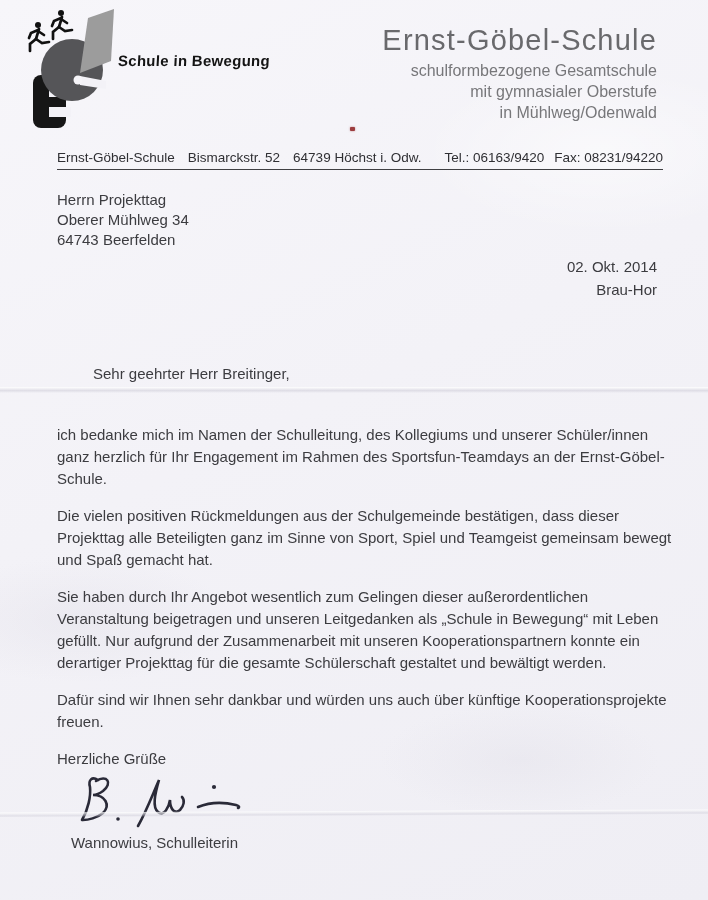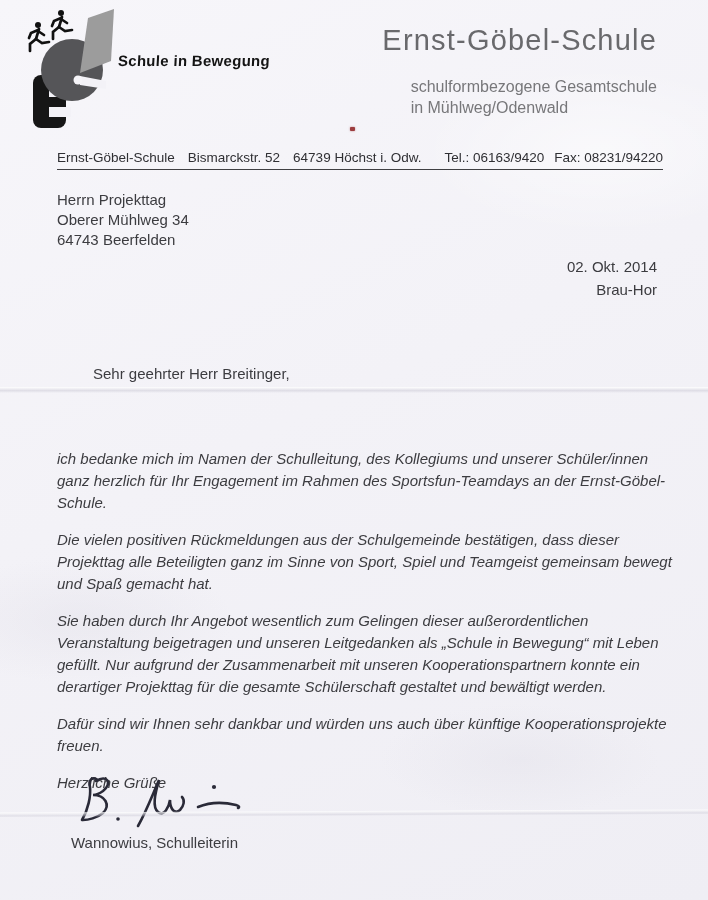--- a/index.html
+++ b/index.html
@@ -25,23 +25,23 @@
     position:absolute;left:118px;top:52px;
     font-size:15px;font-weight:bold;color:#141414;
     letter-spacing:.3px;transform:skewX(-3deg);
   }
   .school-name{
     position:absolute;right:51px;top:24px;margin:0;
     font-size:29px;font-weight:400;color:#69696c;
     letter-spacing:1.2px;text-align:right;white-space:nowrap;
   }
   .school-subtitle{
-    position:absolute;right:51px;top:76px;
+    position:absolute;right:51px;top:60px;
     font-size:16px;line-height:21px;color:#77777a;
-    white-space:nowrap;
+    text-align:right;white-space:nowrap;
   }
   .contact-bar{
     position:absolute;left:57px;top:150px;width:606px;
     display:flex;align-items:baseline;
     font-size:13.5px;color:#2f2f33;
     padding-bottom:4px;border-bottom:1.9px solid #3f3f42;
     white-space:nowrap;
   }
   .contact-bar .addr-group{display:flex;}
   .contact-bar .addr-group span{margin-right:13px;}
@@ -58,22 +58,22 @@
   .dateline{
     position:absolute;right:51px;top:255px;
     font-size:15px;line-height:23px;color:#3c3c40;text-align:right;
   }
   
   .salutation{
     position:absolute;left:57px;top:365px;
     font-size:15px;color:#3c3c40;margin-left:36px;
   }
   .letter-body{
-    position:absolute;left:57px;top:448px;width:630px;
-    font-size:15px;line-height:22px;color:#3c3c40;font-style:italic;
+    position:absolute;left:57px;top:424px;width:630px;
+    font-size:15px;line-height:22px;color:#3c3c40;
   }
   .letter-body p{margin:0 0 15px 0;white-space:pre-line;}
   .closing{margin-top:21px;}
   
   .signature-svg{position:absolute;left:76px;top:774px;}
   .signer-name{
     position:absolute;left:71px;top:834px;
     font-size:15px;color:#3c3c40;
   }
   
@@ -121,20 +121,21 @@
       <path d="M47,14 l6,4"></path>
       <path d="M45,22 l-6,5 l0,7"></path>
       <path d="M45,22 l6,4 l7,-1"></path>
     </g>
   </svg>
   <span class="logo-motto">Schule in Bewegung</span>
 
   <h1 class="school-name">Ernst-Göbel-Schule</h1>
   <div class="school-subtitle">
     <div>schulformbezogene Gesamtschule</div>
+    <div>mit gymnasialer Oberstufe</div>
     <div>in Mühlweg/Odenwald</div>
   </div>
 
   <div class="ink-speck"></div>
 
   <div class="contact-bar">
     <span class="addr-group">
       <span>Ernst-Göbel-Schule</span>
       <span>Bismarckstr. 52</span>
       <span>64739 Höchst i. Odw.</span>

